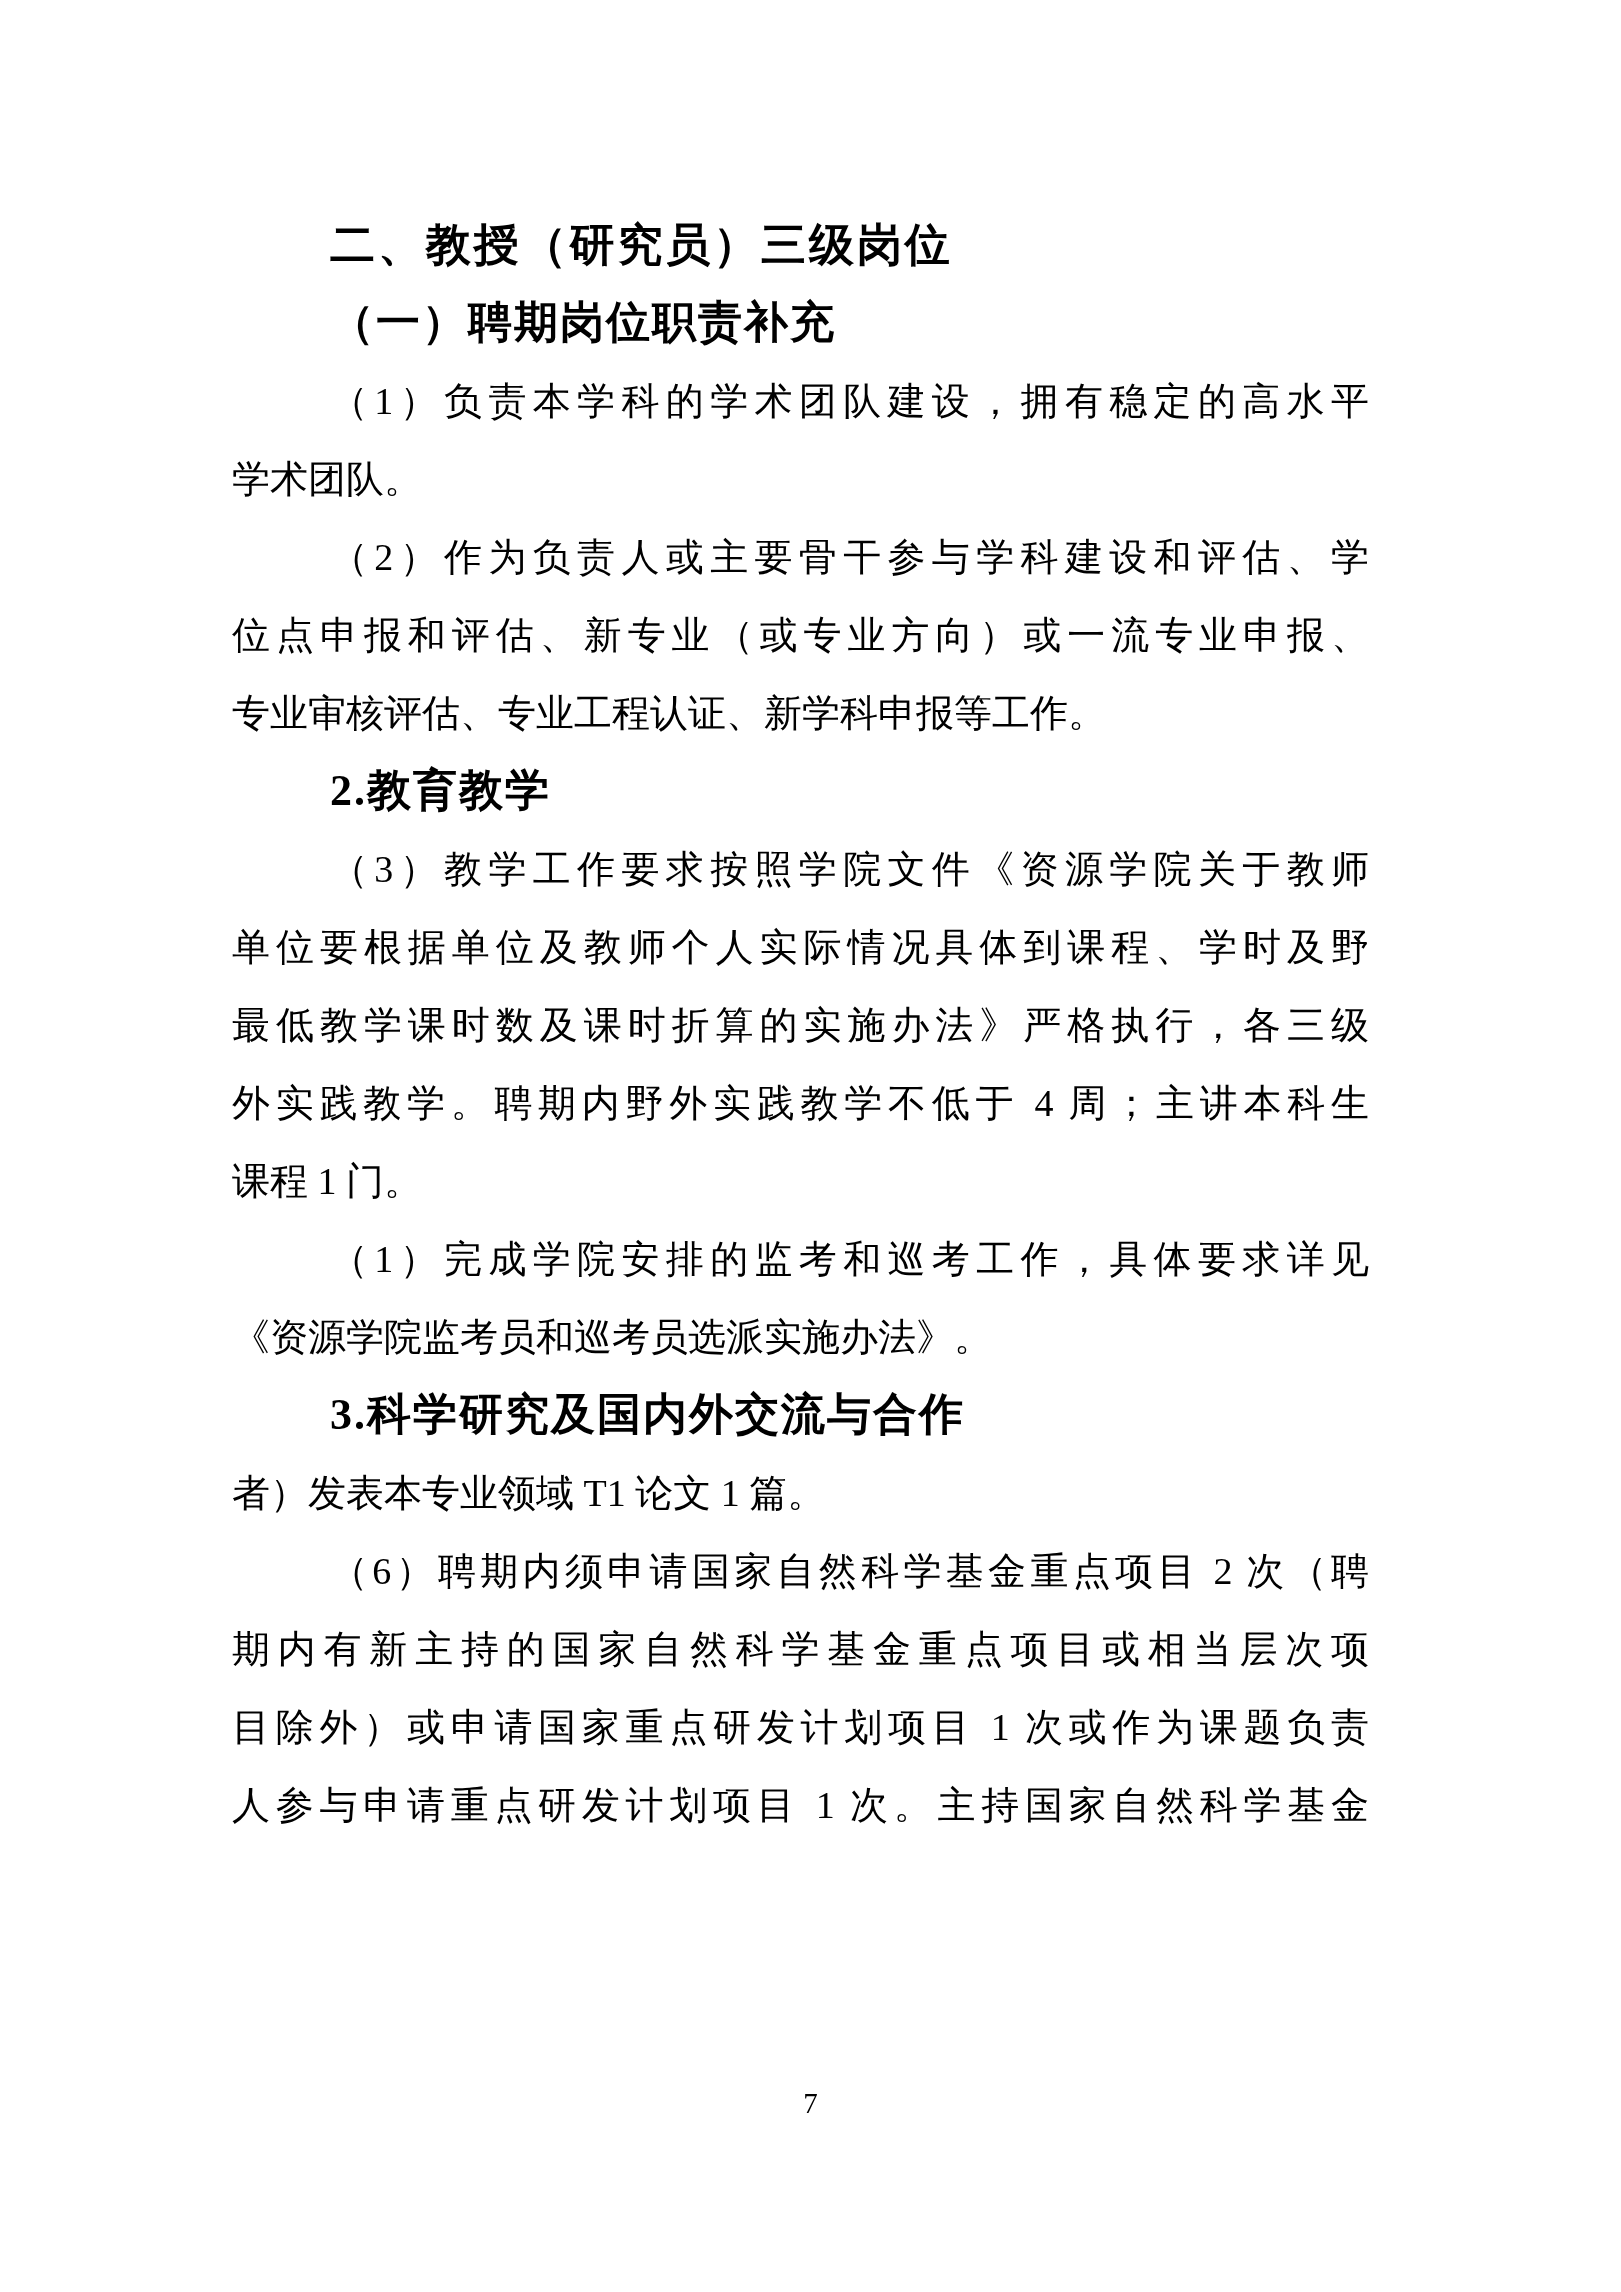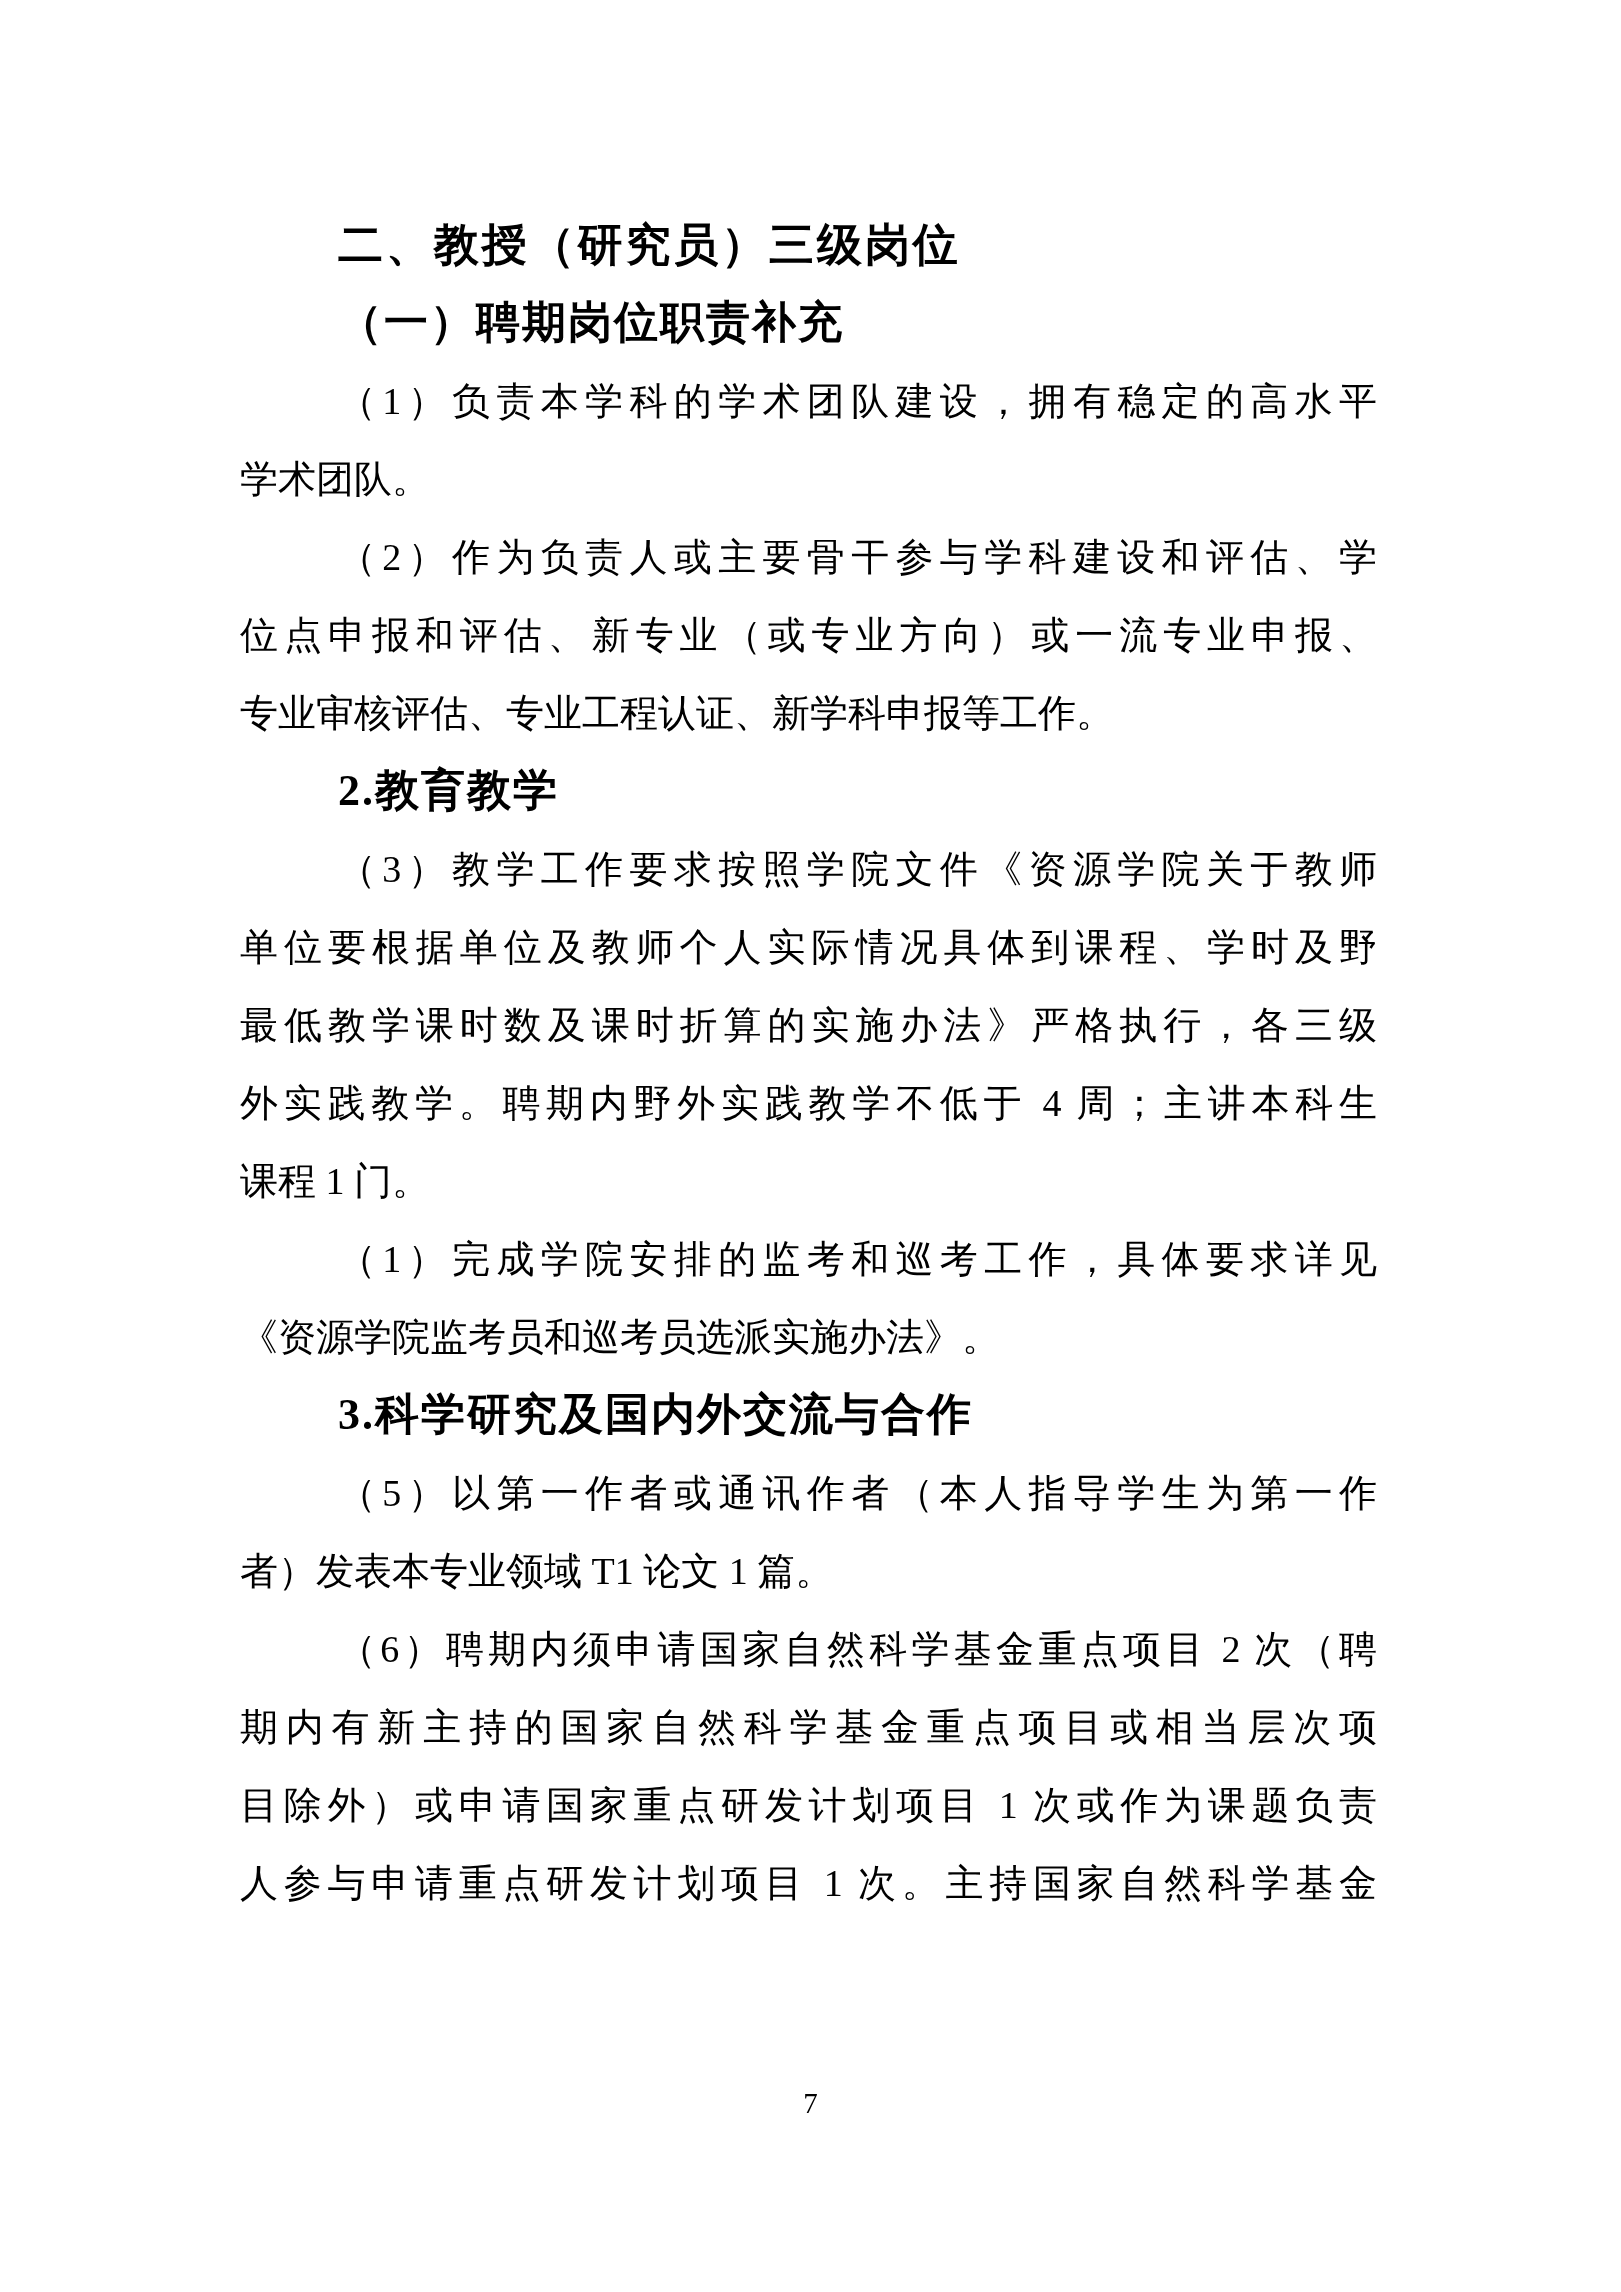--- a/index.html
+++ b/index.html
@@ -11,21 +11,21 @@
     position: relative;
     width: 1621px;
     height: 2293px;
     background: #ffffff;
     overflow: hidden;
     font-family: "Liberation Serif", serif;
     color: #000000;
   }
   .content {
     position: absolute;
-    left: 240px;
+    left: 232px;
     top: 206px;
     width: 1137px;
   }
   .line {
     height: 78px;
     line-height: 78px;
     font-size: 38px;
     white-space: normal;
     overflow: visible;
   }
@@ -74,21 +74,20 @@
       <div class="line body">专业审核评估、专业工程认证、新学科申报等工作。</div>
       <div class="line h2 indent">2.教育教学</div>
       <div class="line body indent stretch">（3）教学工作要求按照学院文件《资源学院关于教师</div>
       <div class="line body stretch">单位要根据单位及教师个人实际情况具体到课程、学时及野</div>
       <div class="line body stretch">最低教学课时数及课时折算的实施办法》严格执行，各三级</div>
       <div class="line body stretch">外实践教学。聘期内野外实践教学不低于 4 周；主讲本科生</div>
       <div class="line body">课程 1 门。</div>
       <div class="line body indent stretch">（1）完成学院安排的监考和巡考工作，具体要求详见</div>
       <div class="line body">《资源学院监考员和巡考员选派实施办法》。</div>
       <div class="line h2 indent">3.科学研究及国内外交流与合作</div>
-      <div class="line body indent stretch">（5）以第一作者或通讯作者（本人指导学生为第一作</div>
       <div class="line body">者）发表本专业领域 T1 论文 1 篇。</div>
       <div class="line body indent stretch">（6）聘期内须申请国家自然科学基金重点项目 2 次（聘</div>
       <div class="line body stretch">期内有新主持的国家自然科学基金重点项目或相当层次项</div>
       <div class="line body stretch">目除外）或申请国家重点研发计划项目 1 次或作为课题负责</div>
       <div class="line body stretch">人参与申请重点研发计划项目 1 次。主持国家自然科学基金</div>
     </div>
   <div class="page-number">7</div>
 </div>
 
 

